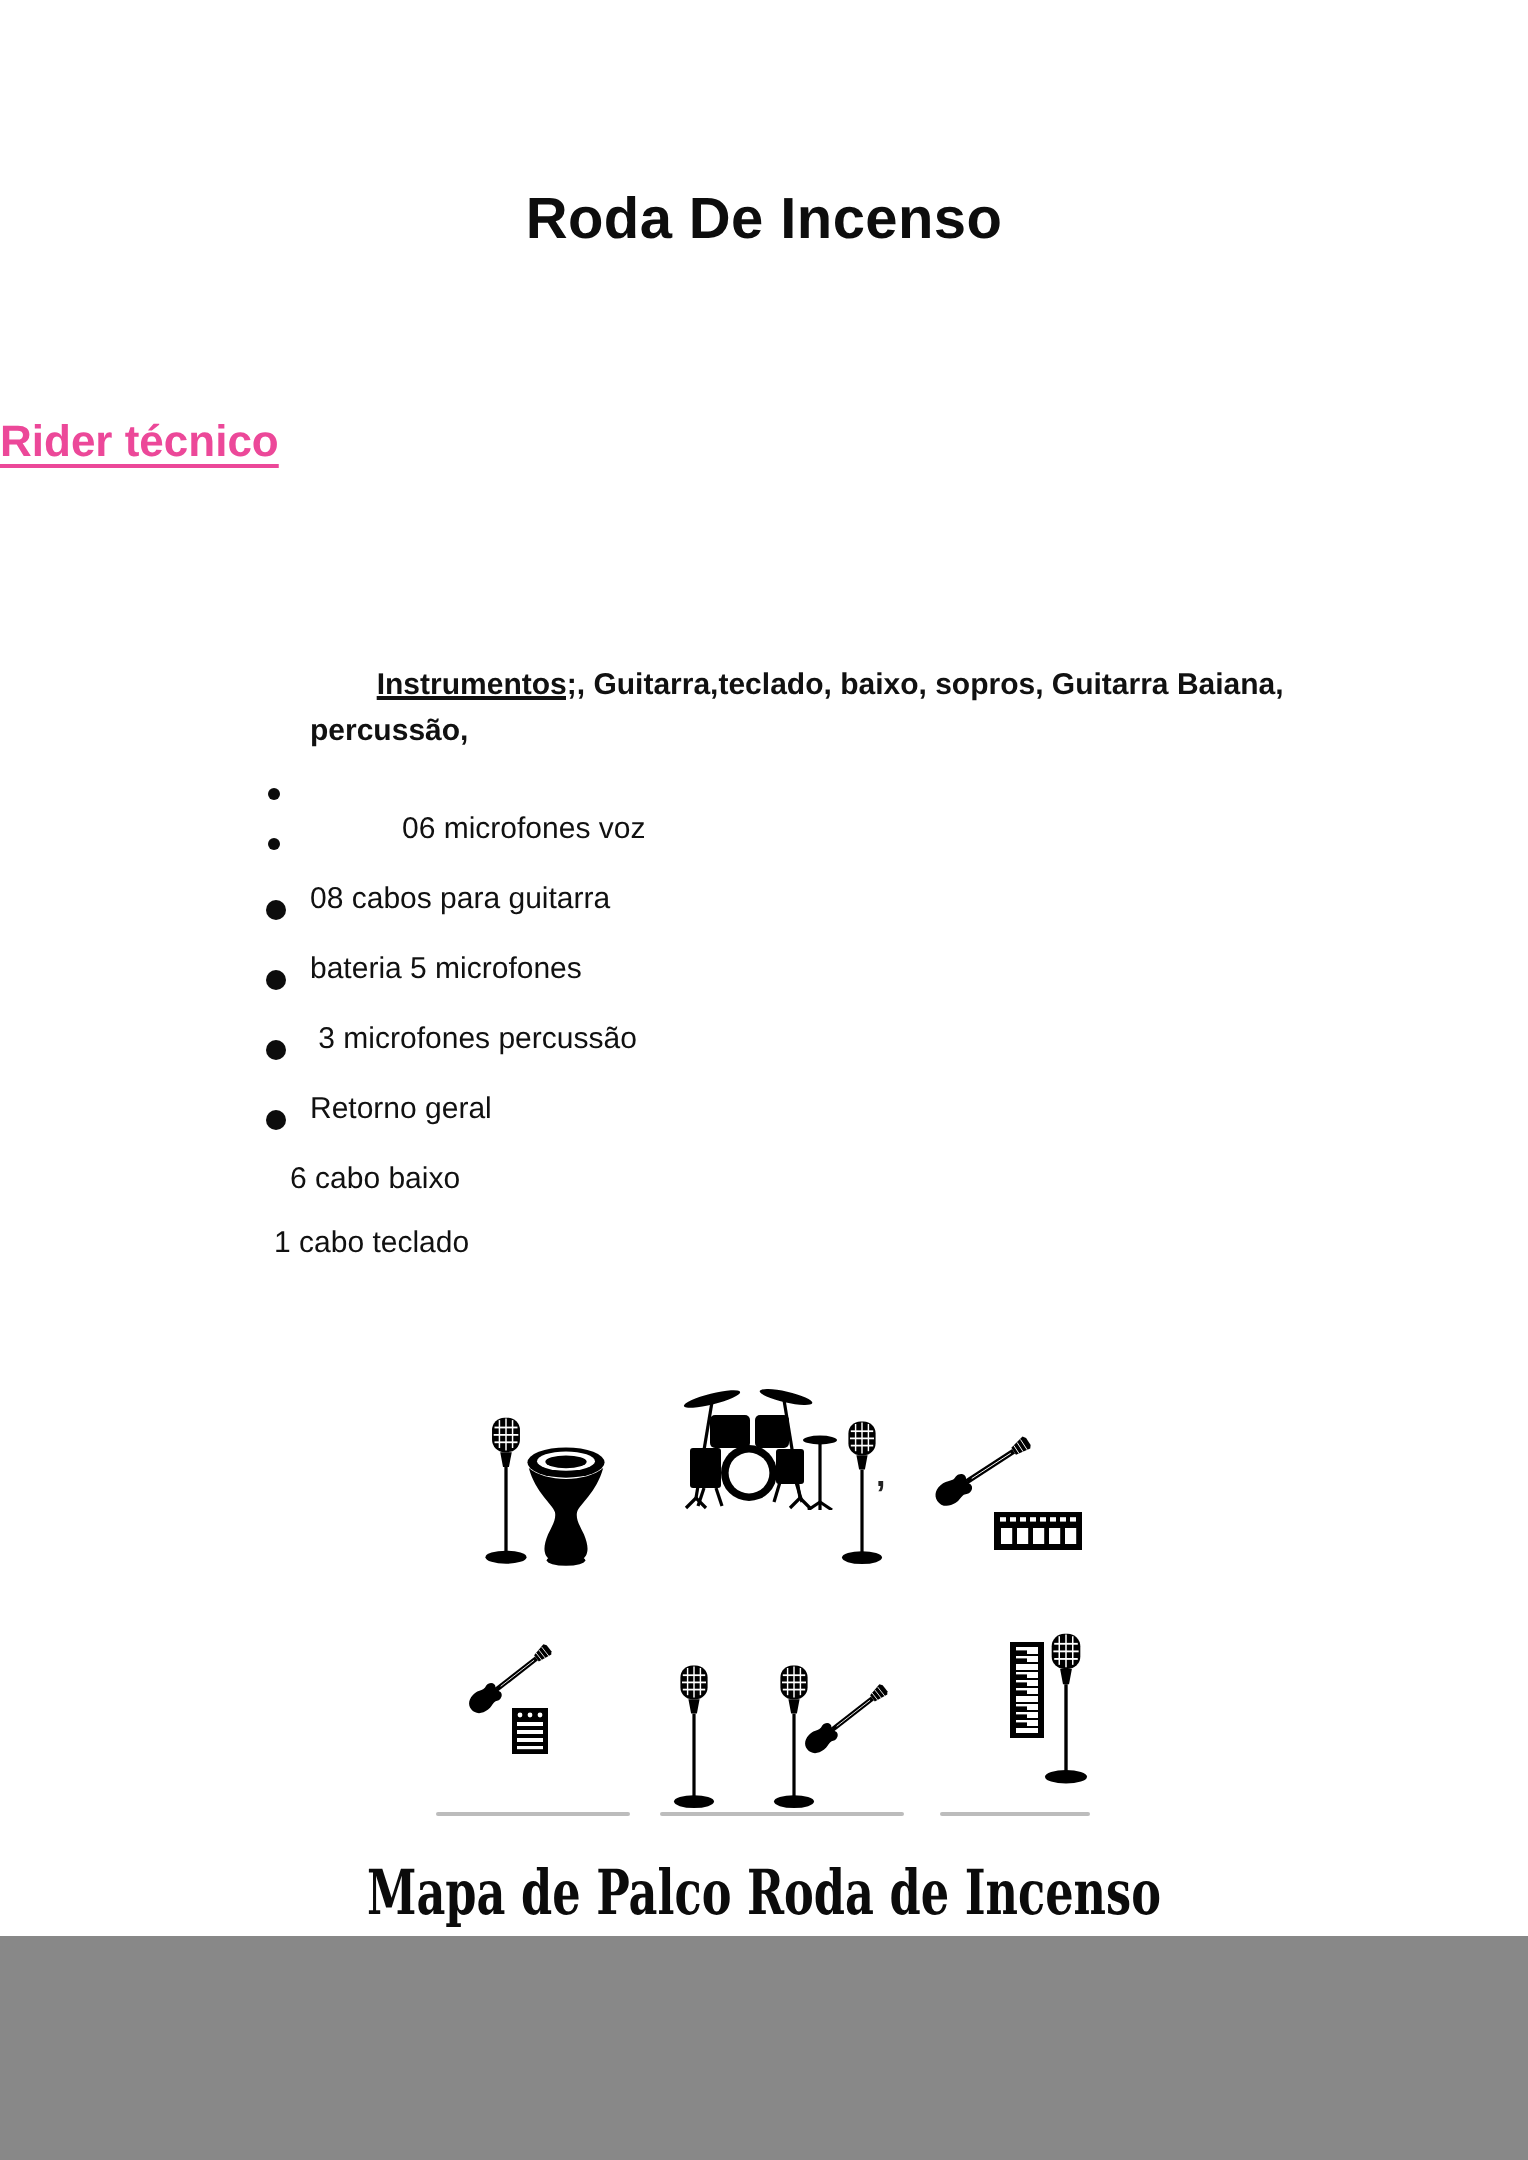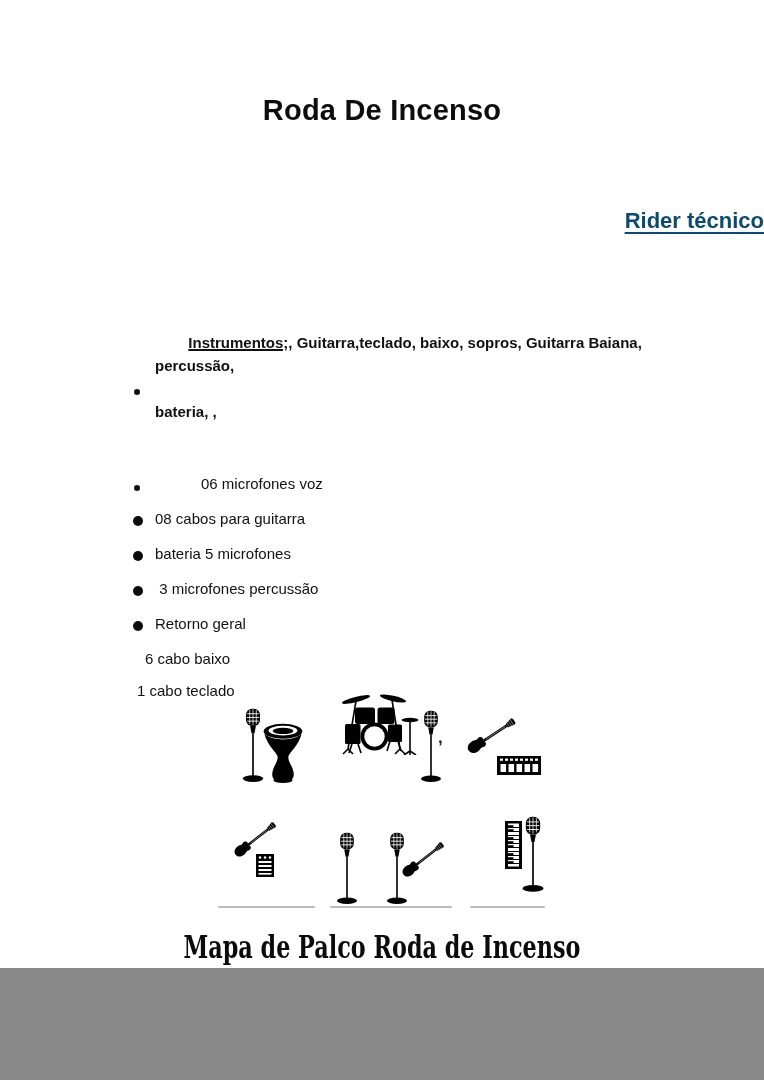--- a/index.html
+++ b/index.html
@@ -6,26 +6,26 @@
   .page{
     position:relative;width:764px;height:968px;background:#ffffff;
     margin:0 auto;overflow:hidden;
     font-family:"Liberation Sans",sans-serif;color:#111;
   }
   .doc-title{
     position:absolute;top:94px;left:0;right:0;text-align:center;
     font-size:29px;font-weight:700;color:#0d0d0d;letter-spacing:.2px;
   }
   .doc-subtitle{
-    position:absolute;top:208px;left:0;right:0;text-align:right;
-    font-size:22px;font-weight:700;color:#0c4a6e;
+    position:absolute;top:208px;left:0;right:0;text-align:left;
+    font-size:22px;font-weight:700;color:#ec4899;
     text-decoration:underline;text-decoration-thickness:2px;text-underline-offset:4px;
   }
   .rider-list{position:absolute;left:133px;top:308px;width:520px;}
-  .li{display:flex;align-items:center;}
+  .li{display:flex;align-items:flex-end;}
   .dot{flex:0 0 auto;border-radius:50%;background:#0c0c0c;}
   .dot.small{width:6px;height:6px;margin:7px 15px 0 1px;}
   .dot.large{width:10px;height:10px;margin:4px 12px 0 0;}
   .txt{font-size:15px;line-height:20px;white-space:pre-wrap;}
   .txt.b{font-weight:700;line-height:23px;}
   .u{text-decoration:underline;text-decoration-thickness:1.5px;}
   .li0{margin-bottom:5px;}
   .li1{margin-bottom:15px;gap:46px;}
   .lrg{margin-bottom:15px;}
   .plain{font-size:15px;line-height:20px;white-space:pre-wrap;}
@@ -91,21 +91,20 @@
 <div class="page">
 
   <div class="doc-title">Roda De Incenso</div>
   <div class="doc-subtitle">Rider técnico</div>
 
   <div class="rider-list">
     <div class="li li0">
       <span class="dot small"></span>
       <div class="txt b">
         <span class="u">Instrumentos;,</span><span> Guitarra,teclado, baixo, sopros, Guitarra Baiana, percussão,</span>
-        <div>bateria, ,</div>
       </div>
     </div>
     <div class="li li1">
       <span class="dot small"></span>
       <div class="txt">06 microfones voz</div>
     </div>
     <div class="li lrg">
       <span class="dot large"></span>
       <div class="txt">08 cabos para guitarra</div>
     </div>

